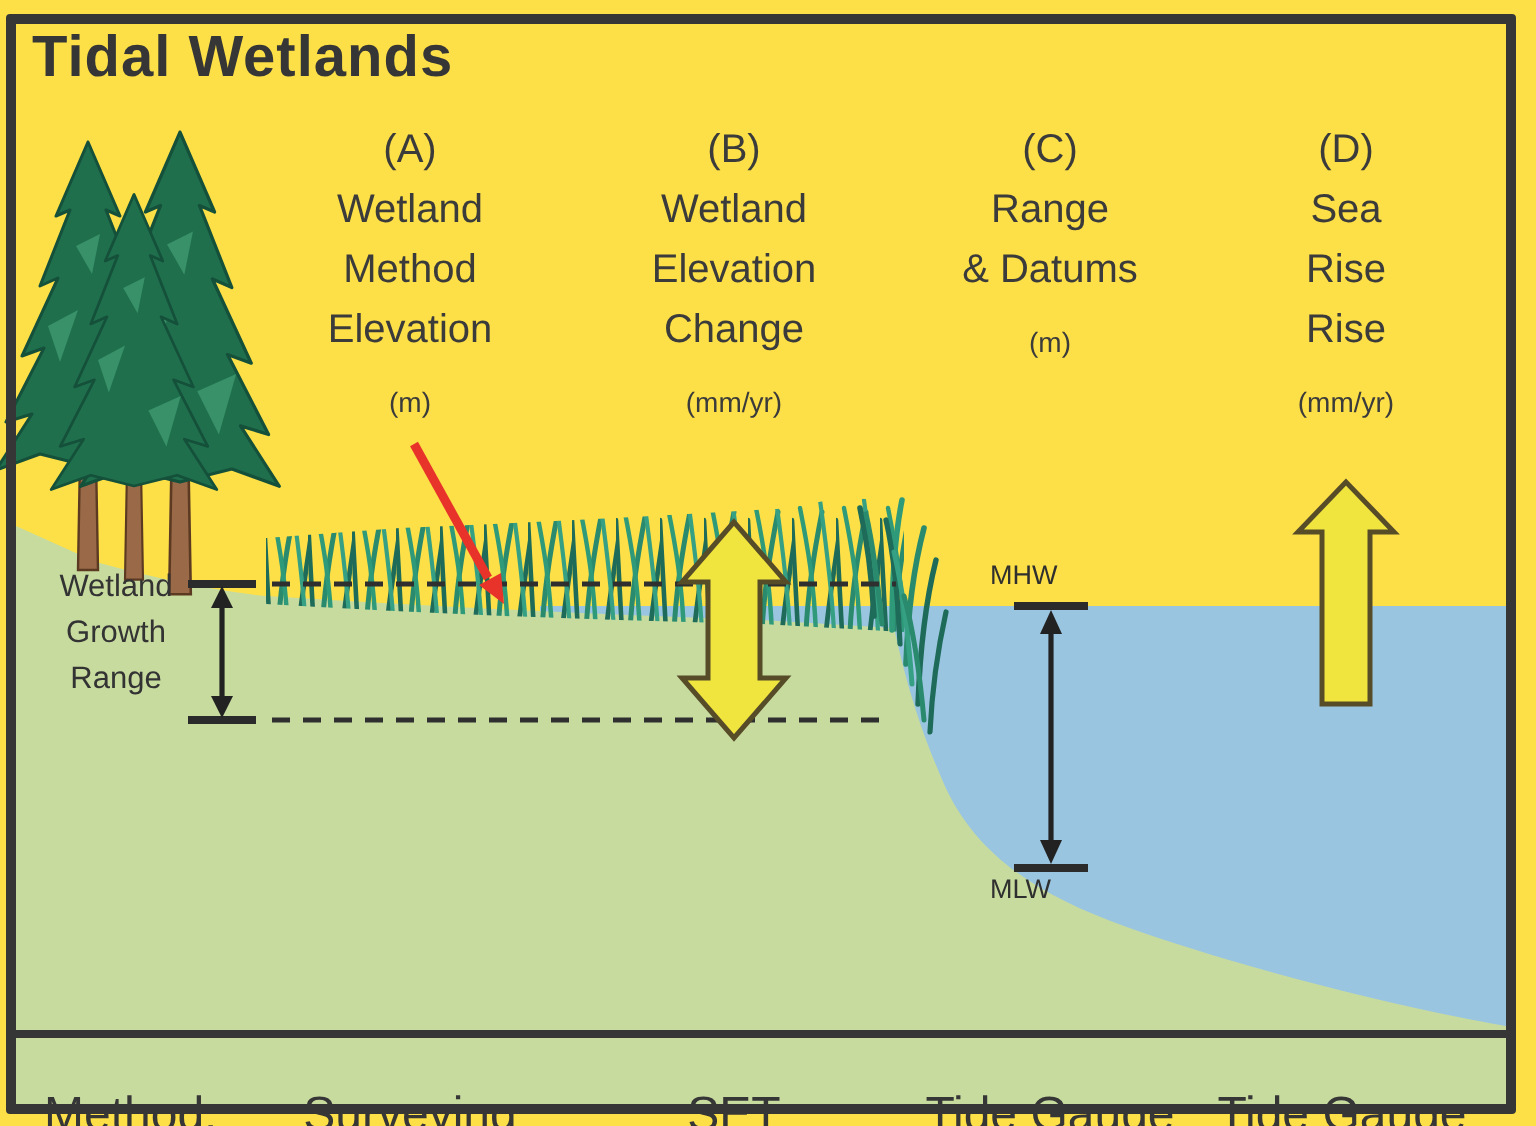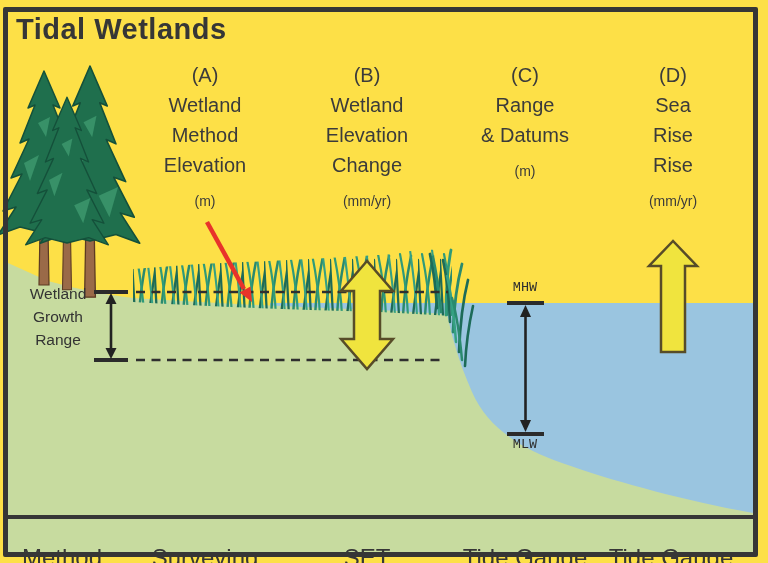--- a/index.html
+++ b/index.html
@@ -11,22 +11,22 @@
   .title{position:absolute;left:16px;top:13px;font-size:29px;font-weight:bold;color:#363636;
          letter-spacing:.5px;z-index:20;}
   .col-header{position:absolute;top:60px;width:160px;text-align:center;font-size:20px;
               line-height:30px;color:#3b3b3b;z-index:20;}
   .col-header .unit{display:block;font-size:14px;line-height:18px;margin-top:12px;color:#3b3b3b;}
   .col-header span{display:block;}
   .col-a{left:125px;} .col-b{left:287px;} .col-c{left:445px;} .col-d{left:593px;}
   .growth-label{position:absolute;left:12px;top:282px;width:92px;text-align:center;
                 font-size:15.5px;line-height:23px;color:#333;z-index:20;}
   .growth-label span{display:block;}
-  .datum-label{position:absolute;width:60px;text-align:center;font-size:13.5px;
-               color:#2f2f2f;z-index:20;font-family:Liberation Mono, monospace;}
+  .datum-label{position:absolute;width:60px;text-align:left;font-size:13.5px;
+               color:#2f2f2f;z-index:20;}
   .mhw{left:495px;top:280px;} .mlw{left:495px;top:437px;}
   .method-bar{position:absolute;left:8px;top:515px;width:745px;height:33px;
               background:#c7db9f;border-top:4px solid #363636;z-index:30;}
   .method-bar span{position:absolute;top:50%;transform:translate(-50%,-50%);
                    font-size:24px;color:#363636;white-space:nowrap;margin-top:22px;}
   .method-prefix{left:14px;transform:translateY(-50%) !important;}
   .m-a{left:197px;} .m-b{left:359px;} .m-c{left:517px;} .m-d{left:663px;}
 </style>
 </head>
 <body>

